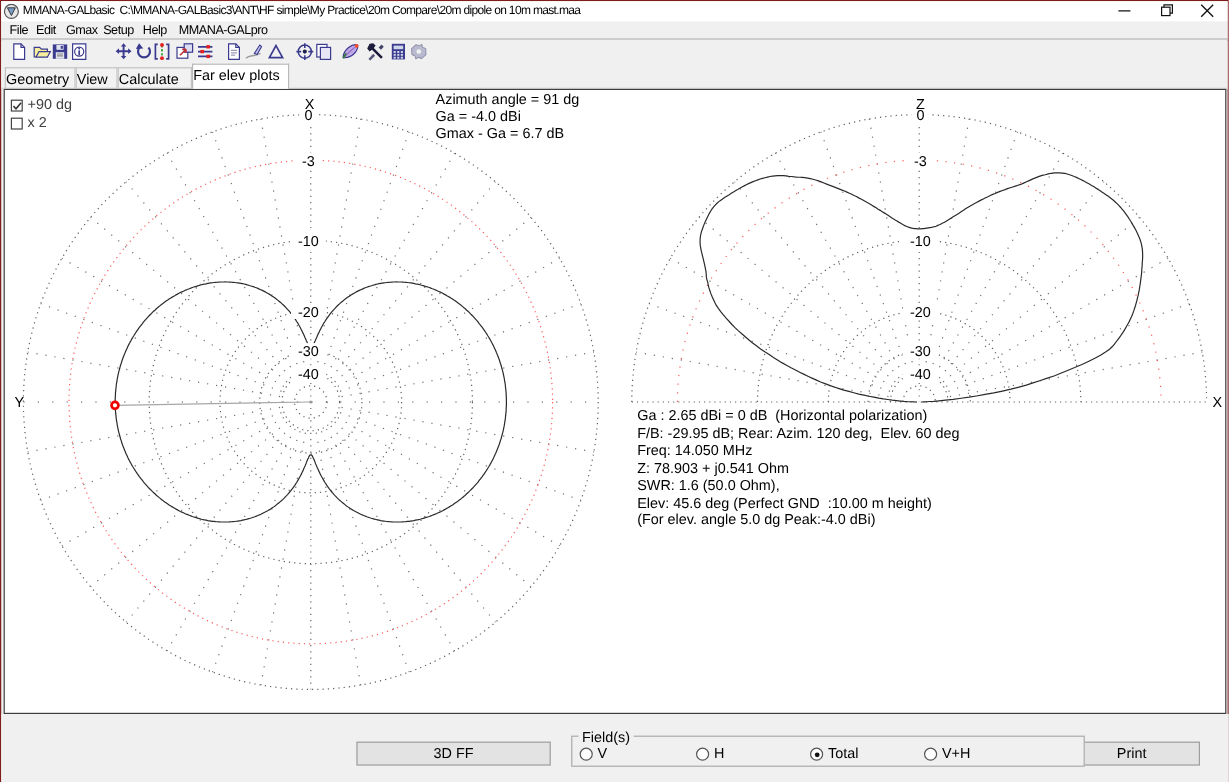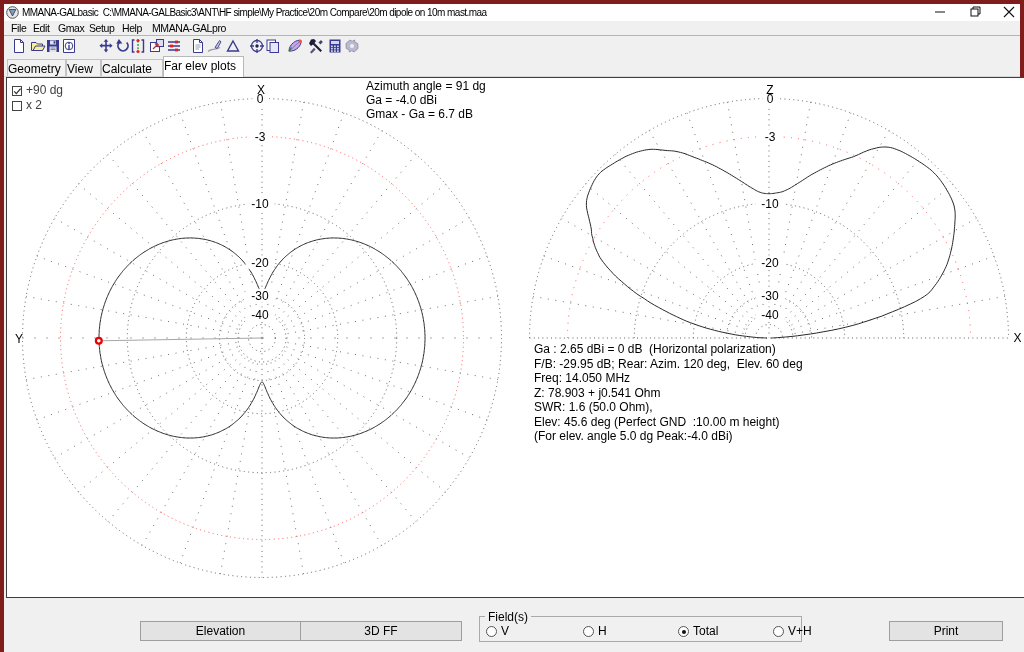--- a/index.html
+++ b/index.html
@@ -1,33 +1,33 @@
 <!DOCTYPE html>
 <html><head><meta charset="utf-8"><style>
 *{margin:0;padding:0;box-sizing:border-box}
 html,body{width:1024px;height:652px;overflow:hidden;background:#f0f0f0;
 font-family:"Liberation Sans",sans-serif;-webkit-font-smoothing:antialiased}
-#win{position:relative;width:1024px;height:652px;border:4px solid #7f1d1d;background:#f0f0f0}
+#win{position:relative;width:1024px;height:652px;border:1px solid #7f1d1d;background:#f0f0f0}
 #titlebar{position:absolute;left:0;top:0;width:100%;height:17px;background:#fff}
 #titlebar .ttl{position:absolute;left:18px;top:3px;font-size:10px;letter-spacing:-.55px;color:#000;white-space:nowrap}
 #appico{position:absolute;left:2px;top:2px}
 .winbtn{position:absolute;top:0;width:34px;height:16px;text-align:center;color:#111}
 #menubar{position:absolute;left:0;top:17px;width:100%;height:15px;background:#f0f0f0;font-size:10.5px;letter-spacing:-.4px;border-bottom:1px solid #b5b5b5}
 #menubar span{position:absolute;top:1px}
 #toolbar{position:absolute;left:0;top:33px;width:100%;height:19px;background:#f0f0f0}
 #toolbar svg{position:absolute;top:1px}
 #tabs{position:absolute;left:0;top:52px;width:100%;height:21px;background:#f0f0f0;font-size:12px}
 .tab{position:absolute;top:3px;height:18px;border:1px solid #c3c3c3;border-bottom:none;background:#f2f2f2;text-align:left;line-height:18px;color:#000}
 .tab.act{top:0;height:21px;background:#fff;border:1px solid #b9b9b9;border-bottom:none;z-index:2}
 #tabline{position:absolute;left:0;top:72px;width:100%;height:1px;background:#d9d9d9}
 #panel{position:absolute;left:2px;top:73px;width:1019px;height:521px;background:#fff;border:1px solid #3e3e3e}
 #plots{position:absolute;left:0;top:0}
 #bottom{position:absolute;left:0;top:594px;width:1024px;height:58px;background:#f0f0f0}
 .btn{position:absolute;height:20px;background:#e3e3e3;border:1px solid #9e9e9e;font-size:12px;color:#000;text-align:center;line-height:18px}
-#fields{position:absolute;left:475px;top:612px;width:323px;height:26px;border:1px solid #aaa;background:#f0f0f0}
+#fields{position:absolute;left:475px;top:612px;width:428px;height:26px;border:1px solid #aaa;background:#f0f0f0}
 #fields .lg{position:absolute;left:5px;top:-7px;background:#f0f0f0;padding:0 3px;font-size:12px}
 .radio{position:absolute;top:620px;font-size:12px}
 .radio .c{display:inline-block;width:11px;height:11px;border:1px solid #555;border-radius:50%;background:#fff;vertical-align:-2px;margin-right:4px;position:relative}
 .radio .c.sel:after{content:"";position:absolute;left:2.5px;top:2.5px;width:4px;height:4px;border-radius:50%;background:#111}
 .ck{position:absolute;font-size:12px;color:#404040}
 .ck .b{display:inline-block;width:10px;height:10px;border:1px solid #444;background:#fff;vertical-align:-2px;margin-right:4px;position:relative}
 .ov{position:absolute;font-size:12px;color:#000;white-space:nowrap}
 </style></head><body>
 <div id="win">
 <div id="titlebar">
@@ -275,21 +275,20 @@
 <text x="1006.5" y="264" class="lb">X</text>
 </svg>
 <div class="ck" style="left:5px;top:5px"><span class="b"><svg width="11" height="11" viewBox="0 0 11 11" style="position:absolute;left:-1px;top:-1px">
             <path d="M2.2 5.4 L4.3 7.6 L8.6 2.6" fill="none" stroke="#333" stroke-width="1.3"></path>
           </svg></span>+90 dg</div>
 <div class="ck" style="left:5px;top:20px"><span class="b"></span>x 2</div>
 <div class="ov" style="left:359px;top:1px;width:300px;text-align:left">Azimuth angle = 91 dg<br>Ga = -4.0 dBi<br>Gmax - Ga = 6.7 dB</div>
 <div class="ov" style="left:527px;top:264px;line-height:14.5px">Ga : 2.65 dBi = 0 dB&nbsp; (Horizontal polarization)<br>F/B: -29.95 dB; Rear: Azim. 120 deg,&nbsp; Elev. 60 deg<br>Freq: 14.050 MHz<br>Z: 78.903 + j0.541 Ohm<br>SWR: 1.6 (50.0 Ohm),<br>Elev: 45.6 deg (Perfect GND&nbsp; :10.00 m height)<br>(For elev. angle 5.0 dg Peak:-4.0 dBi)</div>
 </div>
 <div id="bottom">
-<div class="btn" style="left:136px;top:23px;width:161px">Elevation</div>
 <div class="btn" style="left:296px;top:23px;width:162px">3D FF</div>
 <div class="btn" style="left:885px;top:23px;width:114px">Print</div>
 </div>
 <div id="fields">
       <span class="lg">Field(s)</span>
     </div>
 <div class="radio" style="left:482px"><span class="c"></span>V</div>
 <div class="radio" style="left:579px"><span class="c"></span>H</div>
 <div class="radio" style="left:674px"><span class="c sel"></span>Total</div>
 <div class="radio" style="left:769px"><span class="c"></span>V+H</div>

